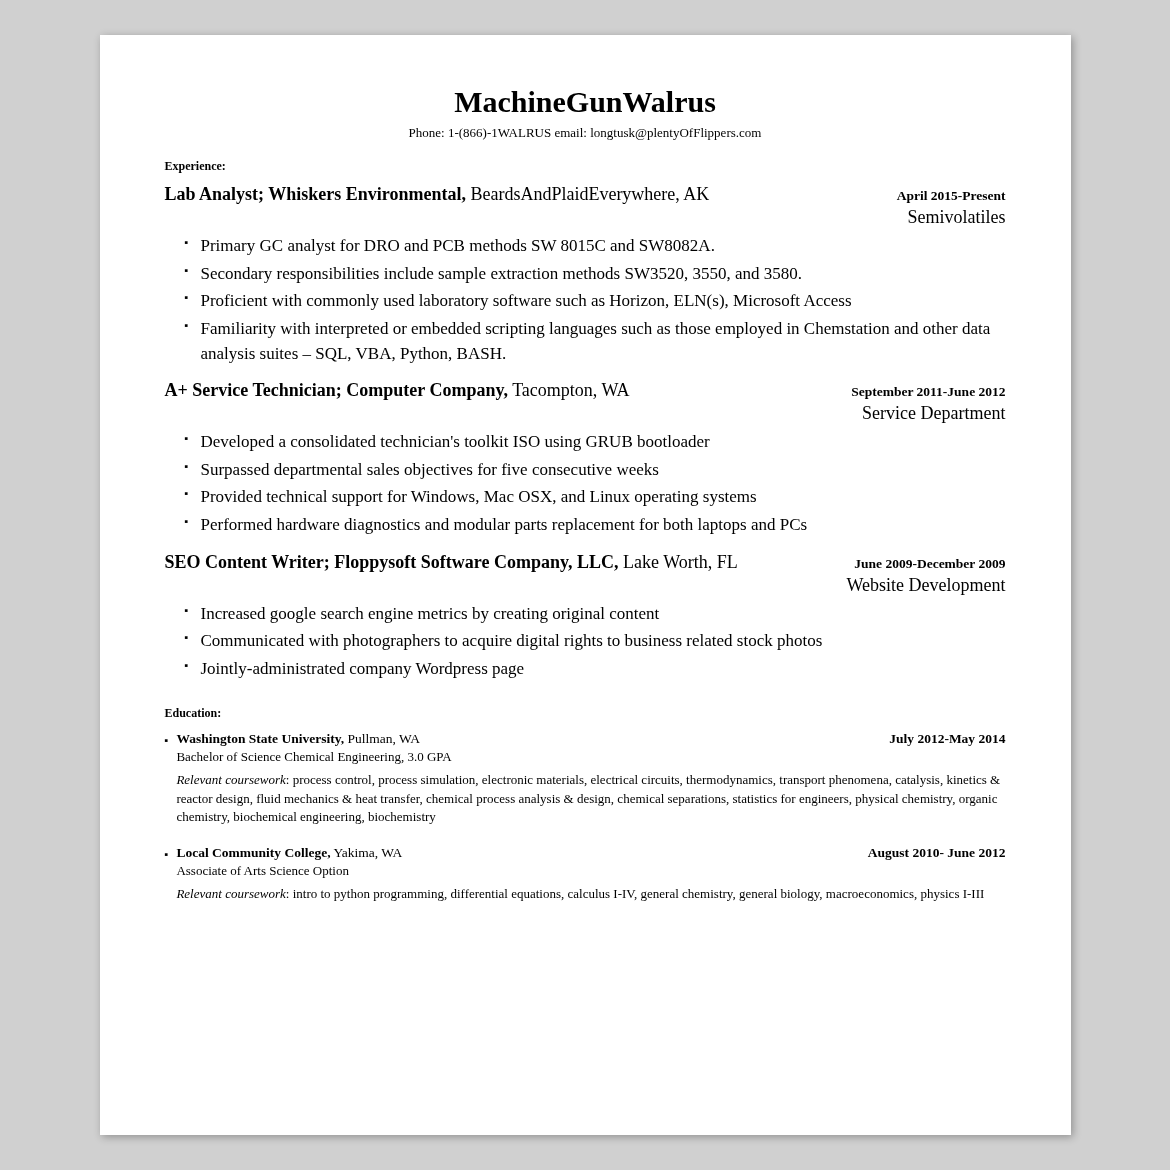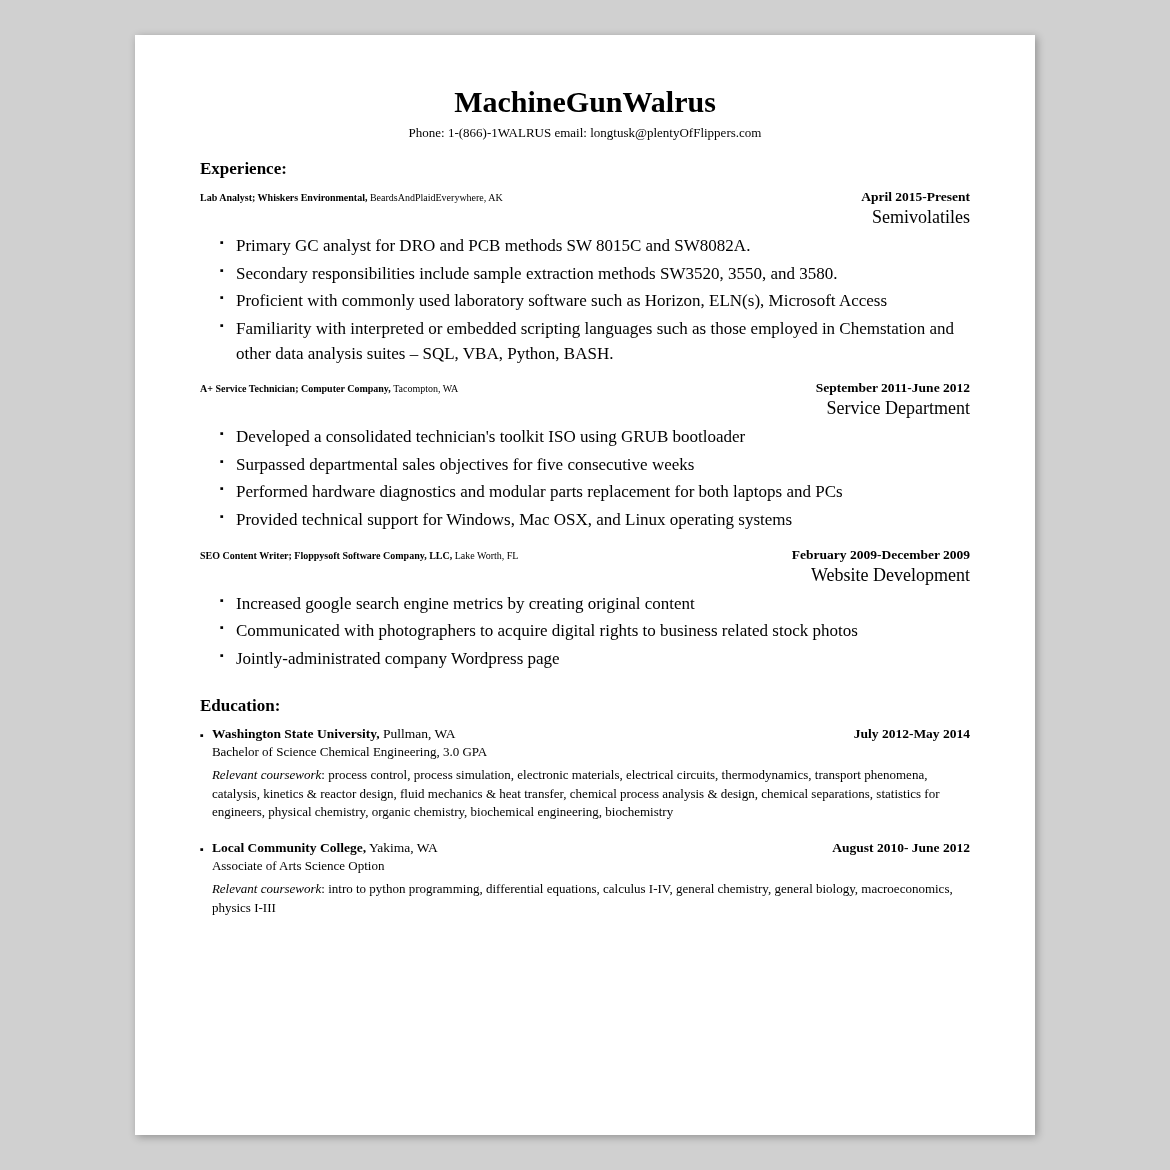--- a/index.html
+++ b/index.html
@@ -12,21 +12,21 @@
       background: #d0d0d0;
       display: flex;
       justify-content: center;
       align-items: center;
       min-height: 100vh;
       font-family: 'Times New Roman', Times, serif;
     }
 
     .page {
       background: #ffffff;
-      width: 900px;
+      width: 971px;
       min-height: 1100px;
       padding: 50px 65px;
       box-shadow: 2px 2px 8px rgba(0,0,0,0.3);
     }
 
     .header {
       text-align: center;
       margin-bottom: 18px;
     }
 
@@ -40,40 +40,40 @@
     .header-address {
       font-size: 13px;
       margin-bottom: 2px;
     }
 
     .header-contact {
       font-size: 13px;
     }
 
     .section-title {
-      font-size: 17px;
+      font-size: 12px;
       font-weight: bold;
       border-bottom: none;
       margin-bottom: 10px;
       margin-top: 18px;
     }
 
     .job-block {
       margin-bottom: 14px;
     }
 
     .job-header {
       display: flex;
       justify-content: space-between;
       align-items: baseline;
       margin-bottom: 2px;
     }
 
     .job-title-company {
-      font-size: 10px;
+      font-size: 18px;
     }
 
     .job-title-bold {
       font-weight: bold;
     }
 
     .job-date {
       font-size: 13.5px;
       font-weight: bold;
       white-space: nowrap;
@@ -194,32 +194,32 @@
       <div class="job-title-company">
         <span class="job-title-bold">A+ Service Technician; Computer Company,</span>
         <span> Tacompton, WA</span>
       </div>
       <div class="job-date">September 2011-June 2012</div>
     </div>
     <div class="job-department">Service Department</div>
     <ul class="bullet-list">
       <li>Developed a consolidated technician's toolkit ISO using GRUB bootloader</li>
       <li>Surpassed departmental sales objectives for five consecutive weeks</li>
+      <li>Provided technical support for Windows, Mac OSX, and Linux operating systems</li>
       <li>Performed hardware diagnostics and modular parts replacement for both laptops and PCs</li>
-      <li>Provided technical support for Windows, Mac OSX, and Linux operating systems</li>
     </ul>
   </div>
 
   <div class="job-block">
     <div class="job-header">
       <div class="job-title-company">
         <span class="job-title-bold">SEO Content Writer; Floppysoft Software Company, LLC,</span>
         <span> Lake Worth, FL</span>
       </div>
-      <div class="job-date">February 2009-December 2009</div>
+      <div class="job-date">June 2009-December 2009</div>
     </div>
     <div class="job-department">Website Development</div>
     <ul class="bullet-list">
       <li>Increased google search engine metrics by creating original content</li>
       <li>Communicated with photographers to acquire digital rights to business related stock photos</li>
       <li>Jointly-administrated company Wordpress page</li>
     </ul>
   </div>
 
   <div style="margin-top: 24px;">

